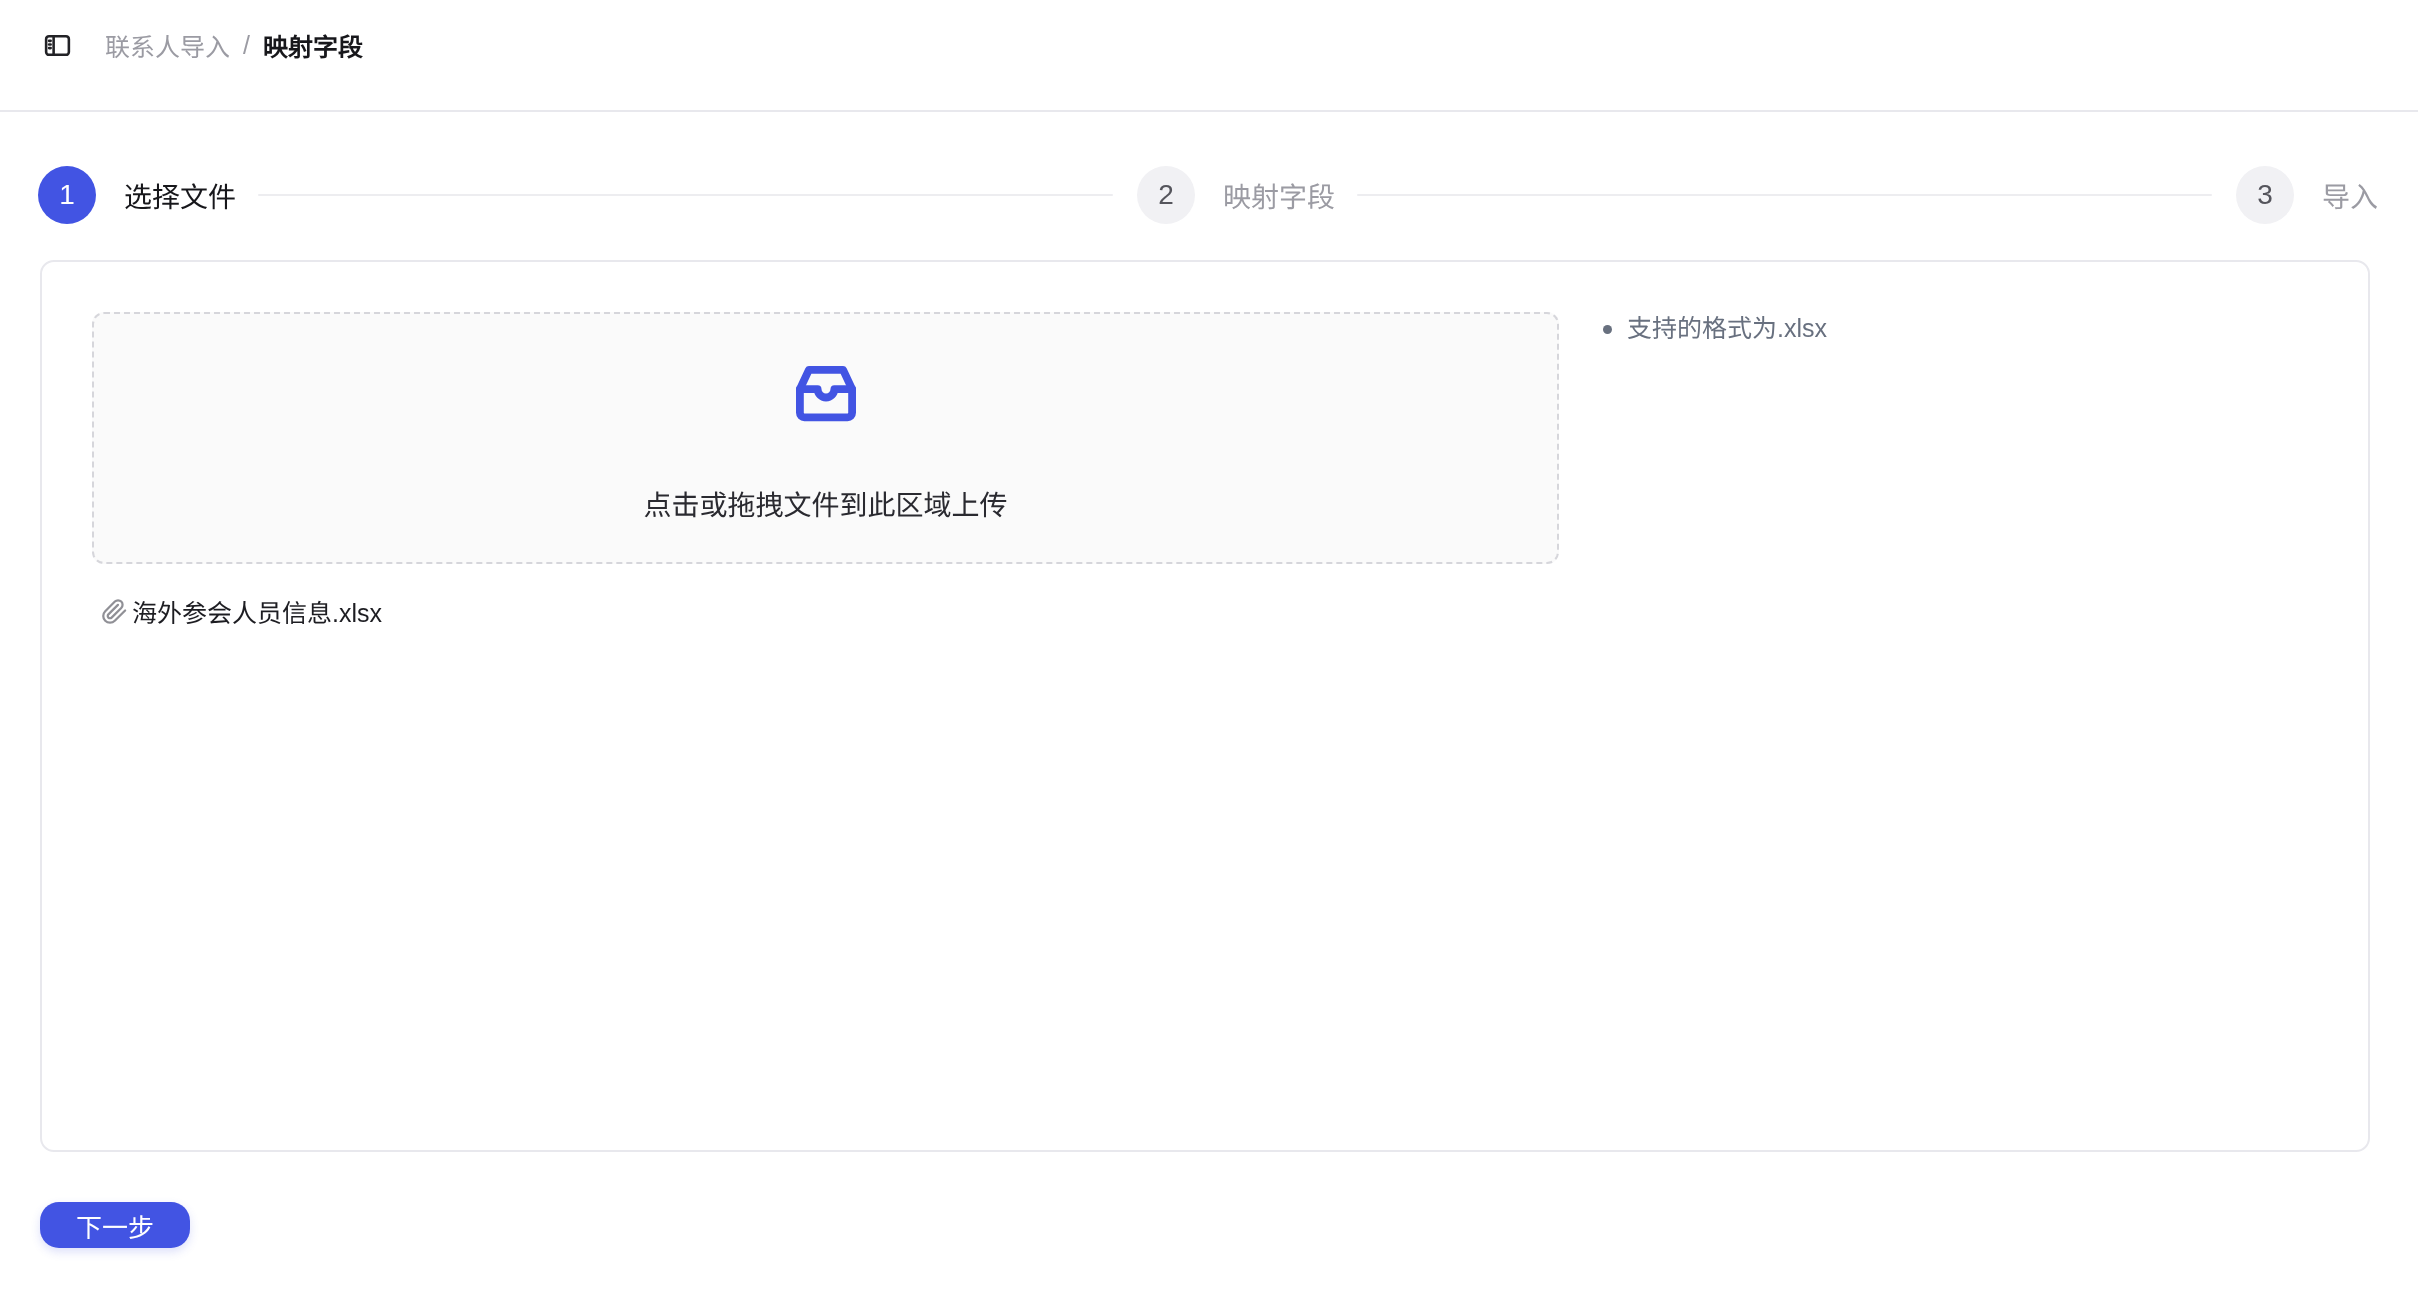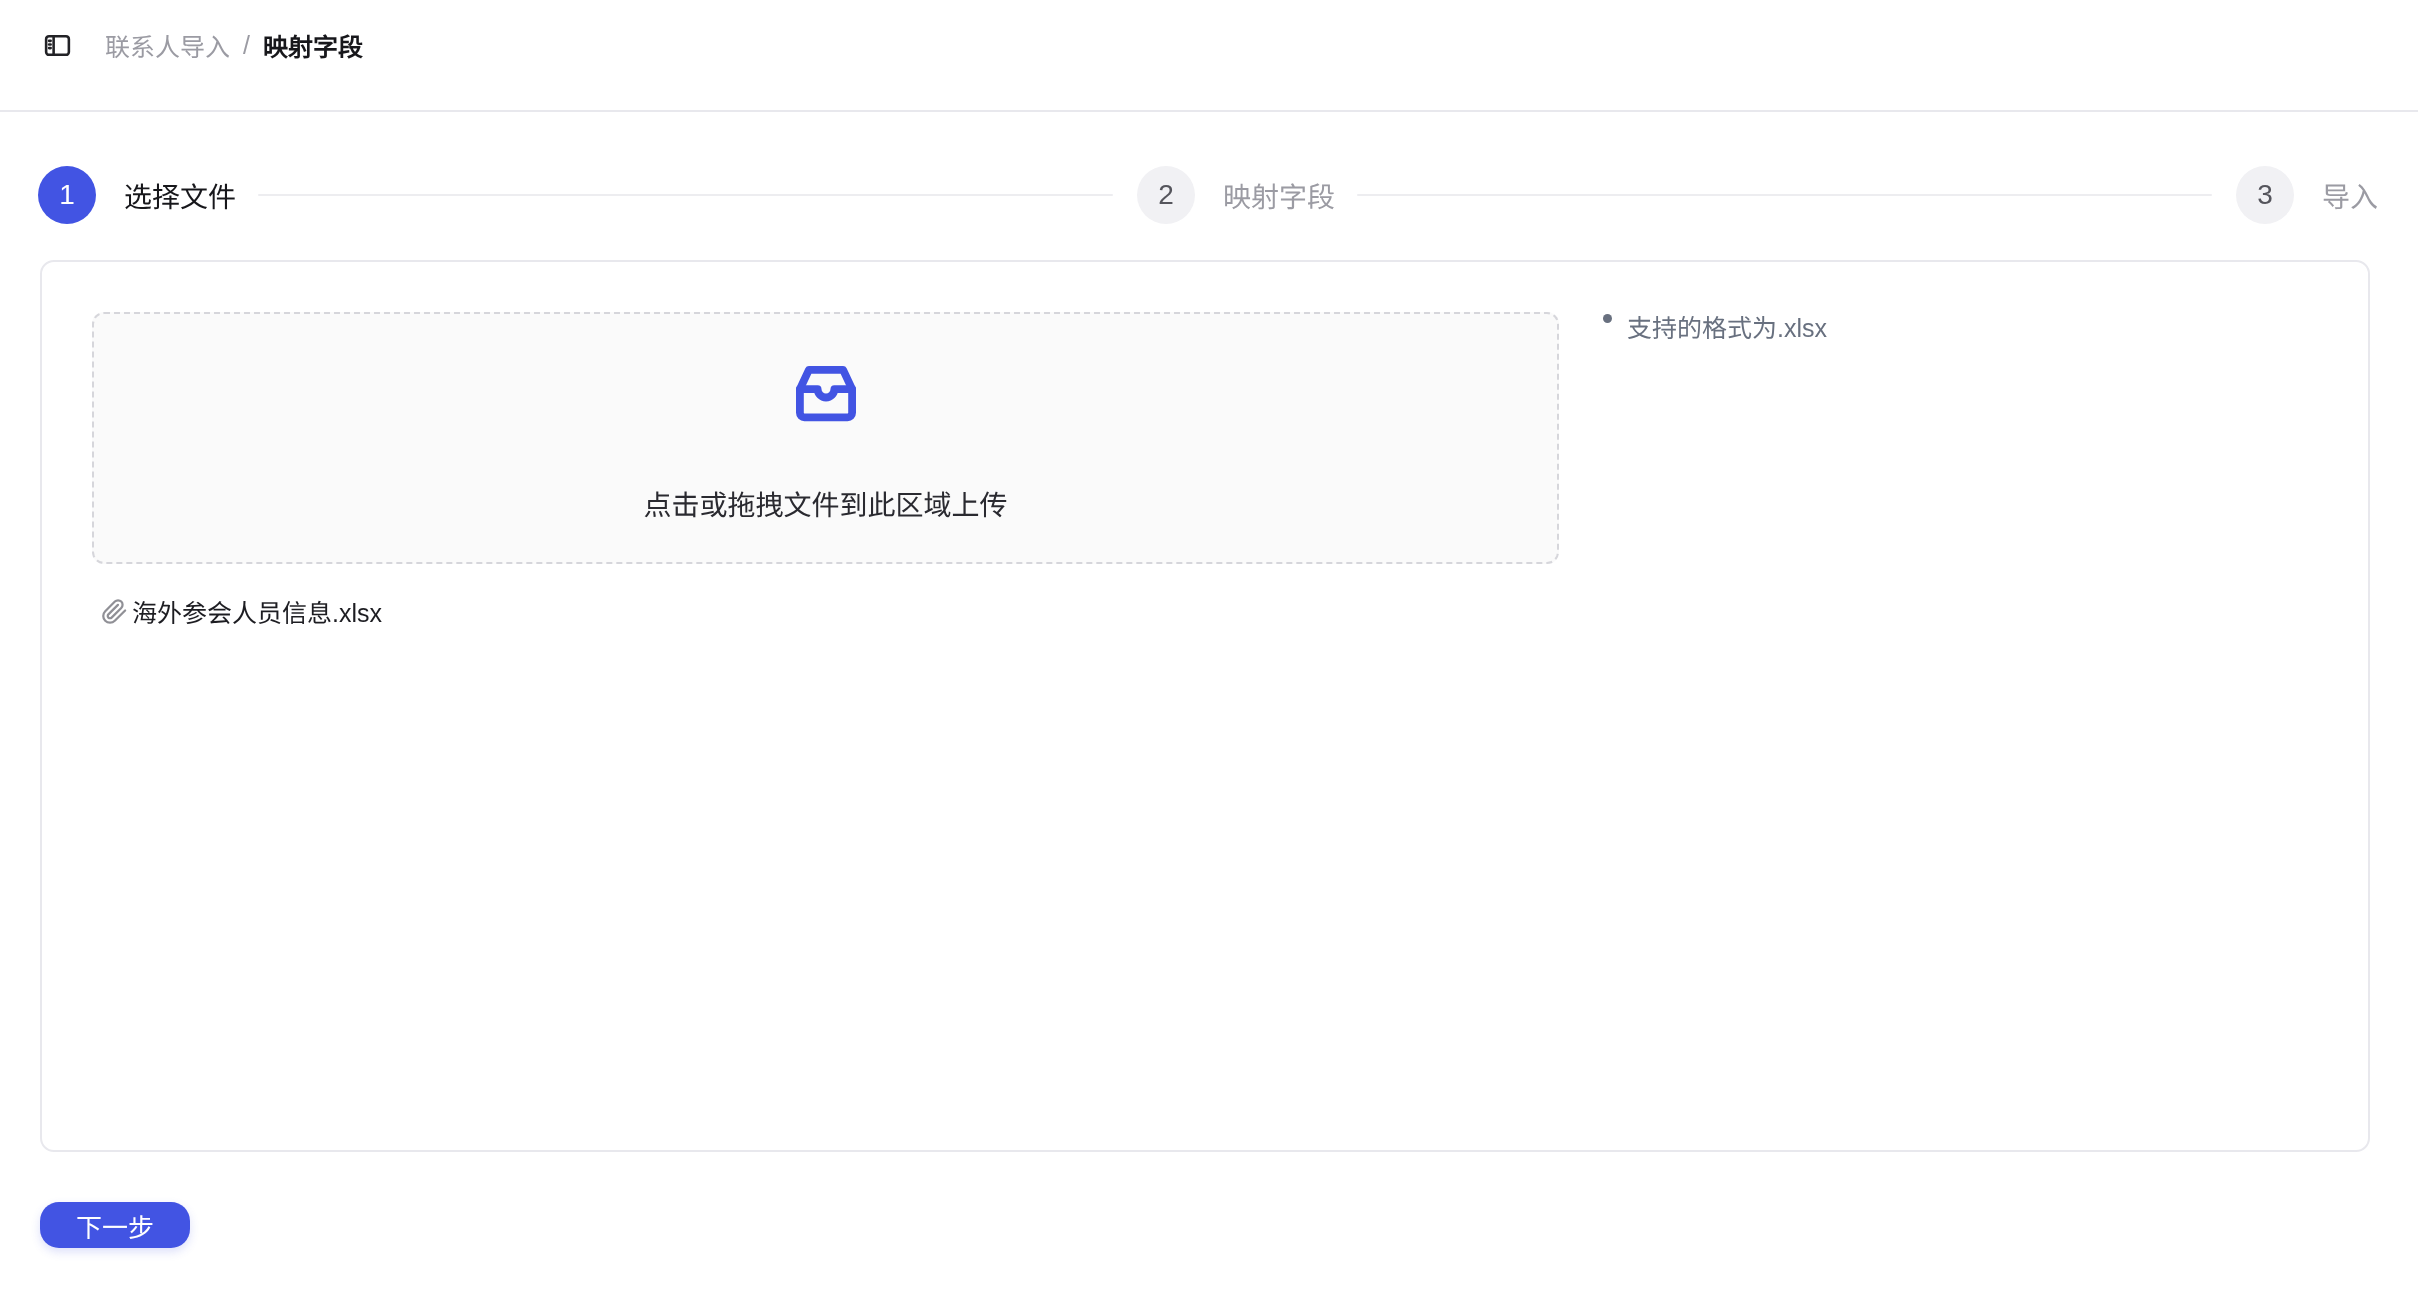--- a/index.html
+++ b/index.html
@@ -87,21 +87,21 @@
   .file-row{
     margin-top:29px;padding-left:9px;
     display:flex;align-items:center;gap:4px;cursor:pointer;
     width:max-content;
   }
   .file-row .clip{color:#909096;display:flex;}
   .file-name{font-size:25px;color:#1d1d22;}
 
   .tips-col{flex:1 1 auto;padding-top:0;}
   .tip-item{
-    display:flex;gap:15px;
+    display:flex;align-items:center;gap:15px;
     font-size:25px;color:var(--tip-text);line-height:32px;
   }
   .tip-dot{
     width:9px;height:9px;border-radius:50%;background:var(--tip-text);
     flex:0 0 9px;margin-top:2px;
   }
 
   
   .next-btn{
     margin:50px 0 0 40px;

